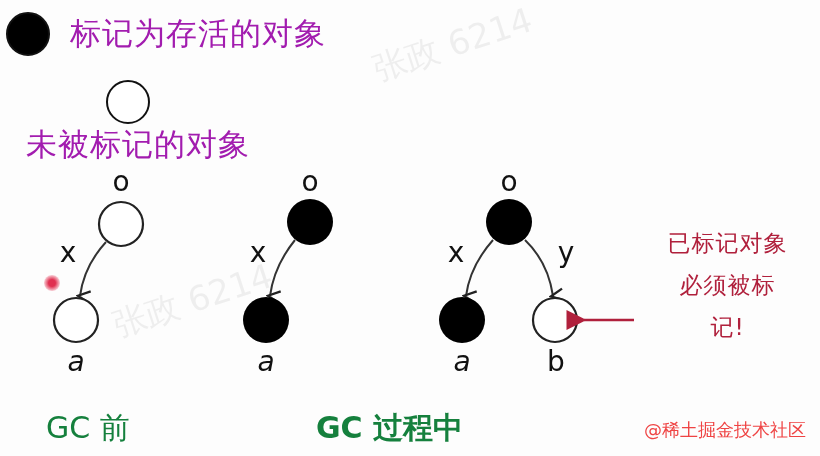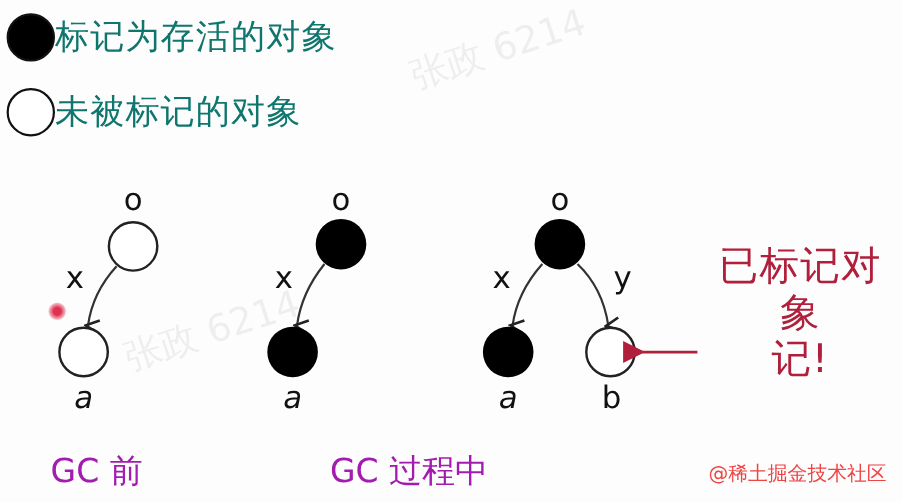--- a/index.html
+++ b/index.html
@@ -2,41 +2,41 @@
 <html><head>
 <meta charset="utf-8">
 <style>
   html, body { margin:0; padding:0; }
   body { width:820px; height:456px; background:#fdfdfd; position:relative; overflow:hidden;
          font-family:"DejaVu Sans", sans-serif; color:#111; }
   .legend-row { position:absolute; left:6px; display:flex; align-items:center; }
   .legend-dot { width:44px; height:44px; border-radius:50%; box-sizing:border-box; border:2.5px solid #111; }
   .legend-dot.filled { background:#000; }
   .legend-dot.empty { background:#fff; }
-  .legend-text { font-size:31px; color:#0f766e; letter-spacing:1px; }
+  .legend-text { margin-left:20px; font-size:31px; color:#a21caf; letter-spacing:1px; }
   svg { position:absolute; left:0; top:0; }
-  .caption { position:absolute; font-size:30px; color:#a21caf; }
-  .note { position:absolute; left:640px; top:222px; width:175px; color:#b0203c; font-size:36px;
+  .caption { position:absolute; font-size:30px; color:#15803d; }
+  .note { position:absolute; left:640px; top:222px; width:175px; color:#b0203c; font-size:23px;
           line-height:42px; text-align:center; letter-spacing:1px; }
   .watermark { position:absolute; color:rgba(0,0,0,0.06); font-size:34px; transform:rotate(-18deg); }
   .credit { position:absolute; right:14px; bottom:14px; font-size:18px; color:#ef4444; }
   .cursor-dot { position:absolute; left:44px; top:275px; width:16px; height:16px; border-radius:50%;
                 background:radial-gradient(circle, #e03050 30%, rgba(230,60,90,0.25) 70%); }
 </style>
 </head>
 <body>
 
 <div class="watermark" style="left:370px;top:22px;">张政 6214</div>
 <div class="watermark" style="left:110px;top:278px;">张政 6214</div>
 
 <div class="legend-row" style="top:12px;">
   <div class="legend-dot filled"></div>
   <span class="legend-text">标记为存活的对象</span>
 </div>
-<div class="legend-row" style="top:80px;">
+<div class="legend-row" style="top:80px;flex-direction:column;">
   <div class="legend-dot empty"></div>
   <span class="legend-text">未被标记的对象</span>
 </div>
 
 <svg width="820" height="456">
   <defs>
     <marker id="arr" markerWidth="8" markerHeight="8" refX="4" refY="6" orient="auto">
       <path d="M1,1 L4,7 L7,1" fill="none" stroke="#222" stroke-width="1.2"></path>
     </marker>
     <marker id="redarr" markerWidth="10" markerHeight="10" refX="2" refY="5" orient="auto">
@@ -74,20 +74,21 @@
     <text x="462" y="371" font-size="28" text-anchor="middle" fill="#111" font-style="italic" font-family="DejaVu Sans, sans-serif">a</text>
     <text x="556" y="371" font-size="28" text-anchor="middle" fill="#111" font-family="DejaVu Sans, sans-serif">b</text>
   </g>
 
   <line x1="634" y1="320" x2="584" y2="320" stroke="#b0203c" stroke-width="2.5" marker-end="url(#redarr)"></line>
 </svg>
 
 <div class="cursor-dot"></div>
 
 <div class="caption" style="left:46px;top:408px;">GC 前</div>
-<div class="caption" style="left:300px;top:408px;">GC 过程中</div>
+<div class="caption" style="left:316px;top:408px;font-weight:bold;">GC 过程中</div>
 
 <div class="note">
   <div>已标记对象</div>
+  <div>必须被标</div>
   <div>记!</div>
 </div>
 
 <div class="credit">@稀土掘金技术社区</div>
 
 </body></html>

